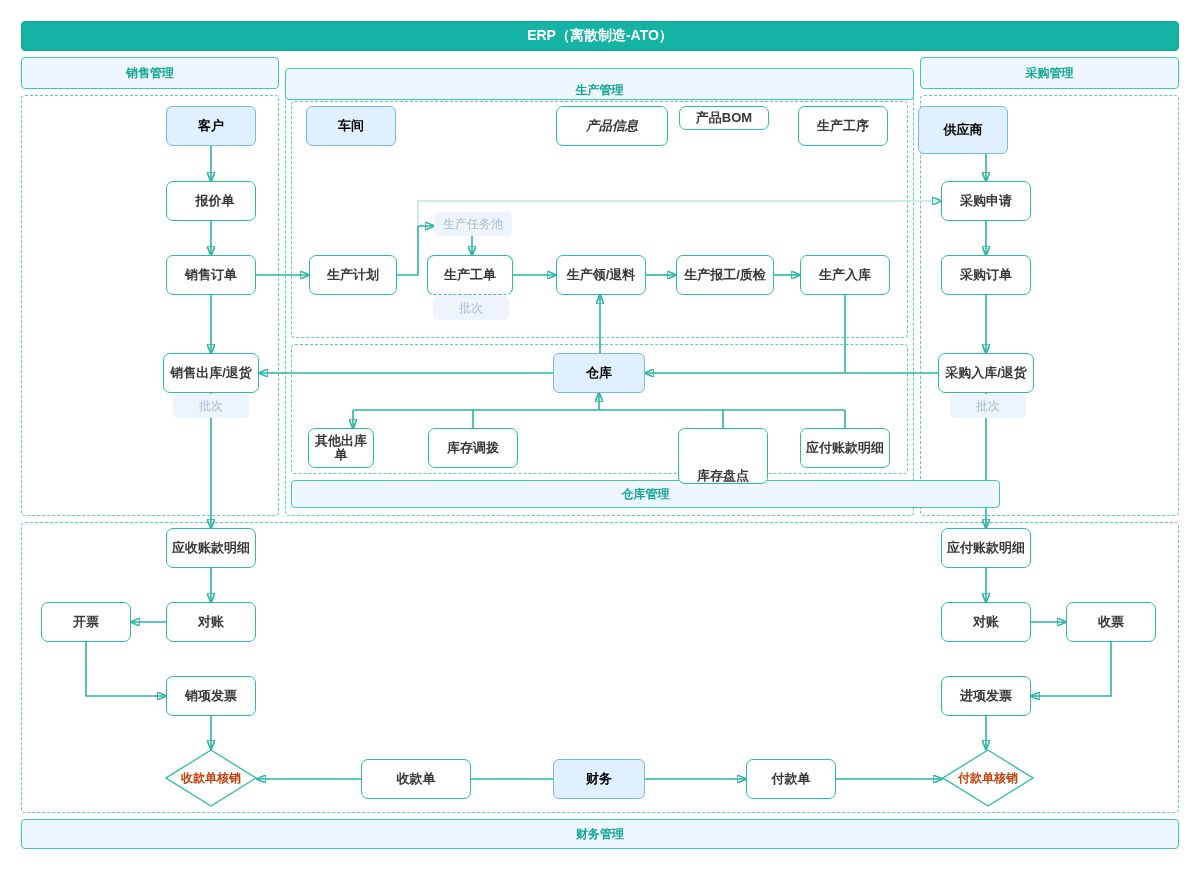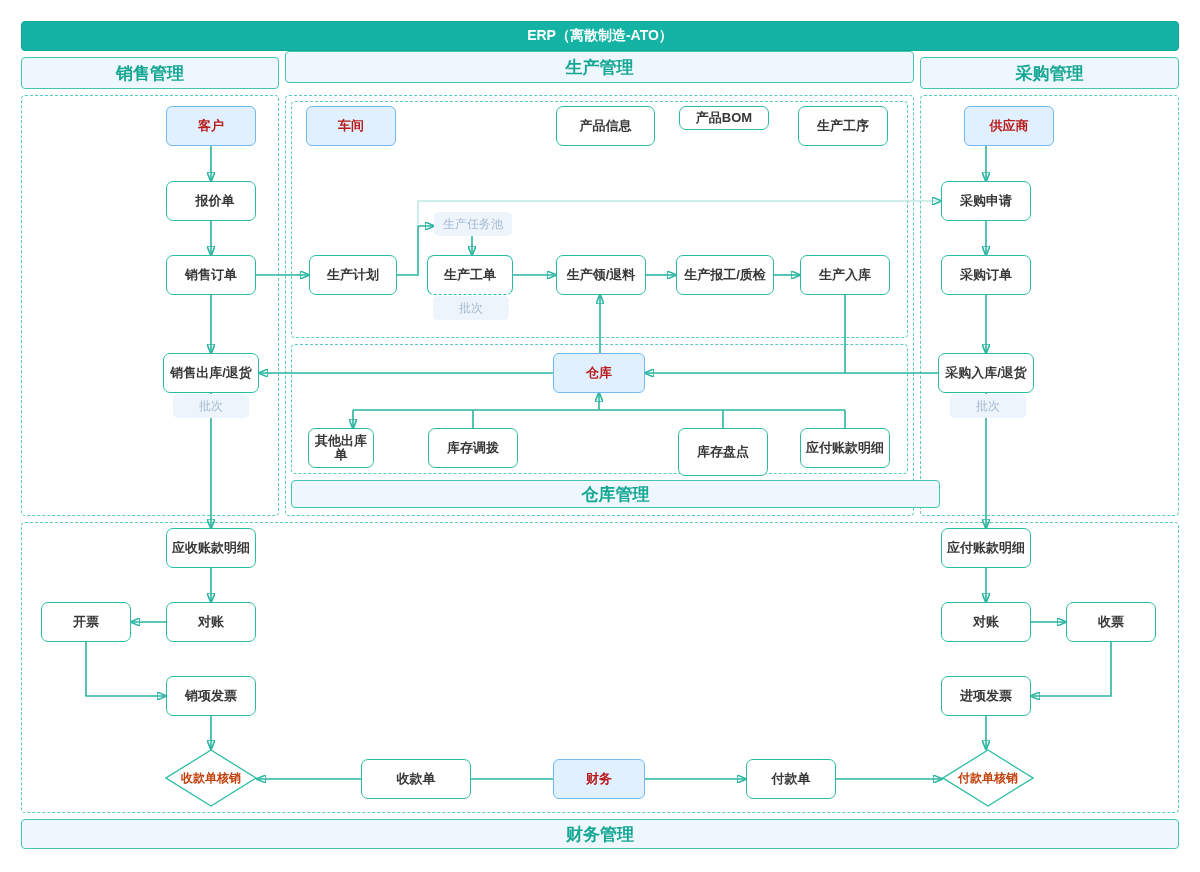--- a/index.html
+++ b/index.html
@@ -17,31 +17,31 @@
   svg.edges path.light{stroke:#bfe9e4;marker-end:url(#ahl);}
   
   .banner{
     position:absolute;display:flex;align-items:center;justify-content:center;
     background:#14b3a4;border:1px solid #0fa896;border-radius:4px;
     color:#ffffff;font-size:14px;font-weight:700;z-index:3;box-sizing:border-box;
   }
   .bar{
     position:absolute;display:flex;align-items:center;justify-content:center;
     background:#eef7fd;border:1px solid #43c6b2;border-radius:4px;
-    color:#13a693;font-size:17px;font-weight:700;z-index:3;box-sizing:border-box;
+    color:#13a693;font-size:12px;font-weight:700;z-index:3;box-sizing:border-box;
   }
   
   .node{
     position:absolute;display:flex;align-items:center;justify-content:center;
     background:#ffffff;border:1px solid #2abda3;border-radius:7px;
     color:#383838;font-size:13px;font-weight:600;z-index:3;box-sizing:border-box;
     text-align:center;line-height:1.1;cursor:default;
   }
   .node.entity{
-    background:#e1f0fe;border-color:#74baf1;color:#b91c1c;border-radius:6px;
+    background:#e1f0fe;border-color:#74baf1;color:#000000;border-radius:6px;
   }
   
   .badge{
     position:absolute;display:flex;align-items:center;justify-content:center;
     background:#edf4fc;border-radius:5px;color:#a4b9d0;font-size:12px;font-weight:500;
     z-index:3;box-sizing:border-box;
   }
   
   .diamond{position:absolute;z-index:3;}
   .diamond svg{position:absolute;left:0;top:0;width:100%;height:100%;}
@@ -112,51 +112,51 @@
     <path class="noarrow" d="M845,410 L845,428"></path>
   </svg>
 
   <div class="banner" style="left:21px;top:21px;width:1158px;height:30px;">
     <span>ERP（离散制造-ATO）</span>
   </div>
 
   <div class="bar" style="left:21px;top:57px;width:258px;height:32px;">
     <span>销售管理</span>
   </div>
-  <div class="bar" style="left:285px;top:51px;width:629px;height:32px;">
+  <div class="bar" style="left:285px;top:68px;width:629px;height:32px;align-items:flex-end;">
     <span>生产管理</span>
   </div>
   <div class="bar" style="left:920px;top:57px;width:259px;height:32px;">
     <span>采购管理</span>
   </div>
 
-  <div class="bar" style="left:291px;top:480px;width:649px;height:28px;">
+  <div class="bar" style="left:291px;top:480px;width:709px;height:28px;">
     <span>仓库管理</span>
   </div>
   <div class="bar" style="left:21px;top:819px;width:1158px;height:30px;">
     <span>财务管理</span>
   </div>
 
   <div class="layer" id="nodes-layer" style="pointer-events:none;">
       <div class="node entity" style="left: 166px; top: 106px; width: 90px; height: 40px; pointer-events: auto;">
         <span>客户</span>
       </div>
       <div class="node entity" style="left: 306px; top: 106px; width: 90px; height: 40px; pointer-events: auto;">
         <span>车间</span>
       </div>
-      <div class="node" style="left: 556px; top: 106px; width: 99px; height: 40px; pointer-events: auto;">
+      <div class="node" style="left: 556px; top: 106px; width: 112px; height: 40px; pointer-events: auto; font-style: italic;">
         <span>产品信息</span>
       </div>
       <div class="node" style="left: 679px; top: 106px; width: 90px; height: 24px; pointer-events: auto;">
         <span>产品BOM</span>
       </div>
       <div class="node" style="left: 798px; top: 106px; width: 90px; height: 40px; pointer-events: auto;">
         <span>生产工序</span>
       </div>
-      <div class="node entity" style="left: 964px; top: 106px; width: 90px; height: 40px; pointer-events: auto;">
+      <div class="node entity" style="left: 918px; top: 106px; width: 90px; height: 48px; pointer-events: auto;">
         <span>供应商</span>
       </div>
       <div class="node" style="left: 166px; top: 181px; width: 90px; height: 40px; pointer-events: auto; padding-left: 8px;">
         <span>报价单</span>
       </div>
       <div class="node" style="left: 941px; top: 181px; width: 90px; height: 40px; pointer-events: auto;">
         <span>采购申请</span>
       </div>
       <div class="node" style="left: 166px; top: 255px; width: 90px; height: 40px; pointer-events: auto;">
         <span>销售订单</span>
@@ -187,21 +187,21 @@
       </div>
       <div class="node" style="left: 938px; top: 353px; width: 96px; height: 40px; pointer-events: auto;">
         <span>采购入库/退货</span>
       </div>
       <div class="node" style="left: 308px; top: 428px; width: 66px; height: 40px; pointer-events: auto;">
         <span>其他出库单</span>
       </div>
       <div class="node" style="left: 428px; top: 428px; width: 90px; height: 40px; pointer-events: auto;">
         <span>库存调拨</span>
       </div>
-      <div class="node" style="left: 678px; top: 428px; width: 90px; height: 48px; pointer-events: auto;">
+      <div class="node" style="left: 678px; top: 428px; width: 90px; height: 56px; pointer-events: auto; align-items: flex-end;">
         <span>库存盘点</span>
       </div>
       <div class="node" style="left: 800px; top: 428px; width: 90px; height: 40px; pointer-events: auto;">
         <span>应付账款明细</span>
       </div>
       <div class="node" style="left: 166px; top: 528px; width: 90px; height: 40px; pointer-events: auto;">
         <span>应收账款明细</span>
       </div>
       <div class="node" style="left: 941px; top: 528px; width: 90px; height: 40px; pointer-events: auto;">
         <span>应付账款明细</span>

